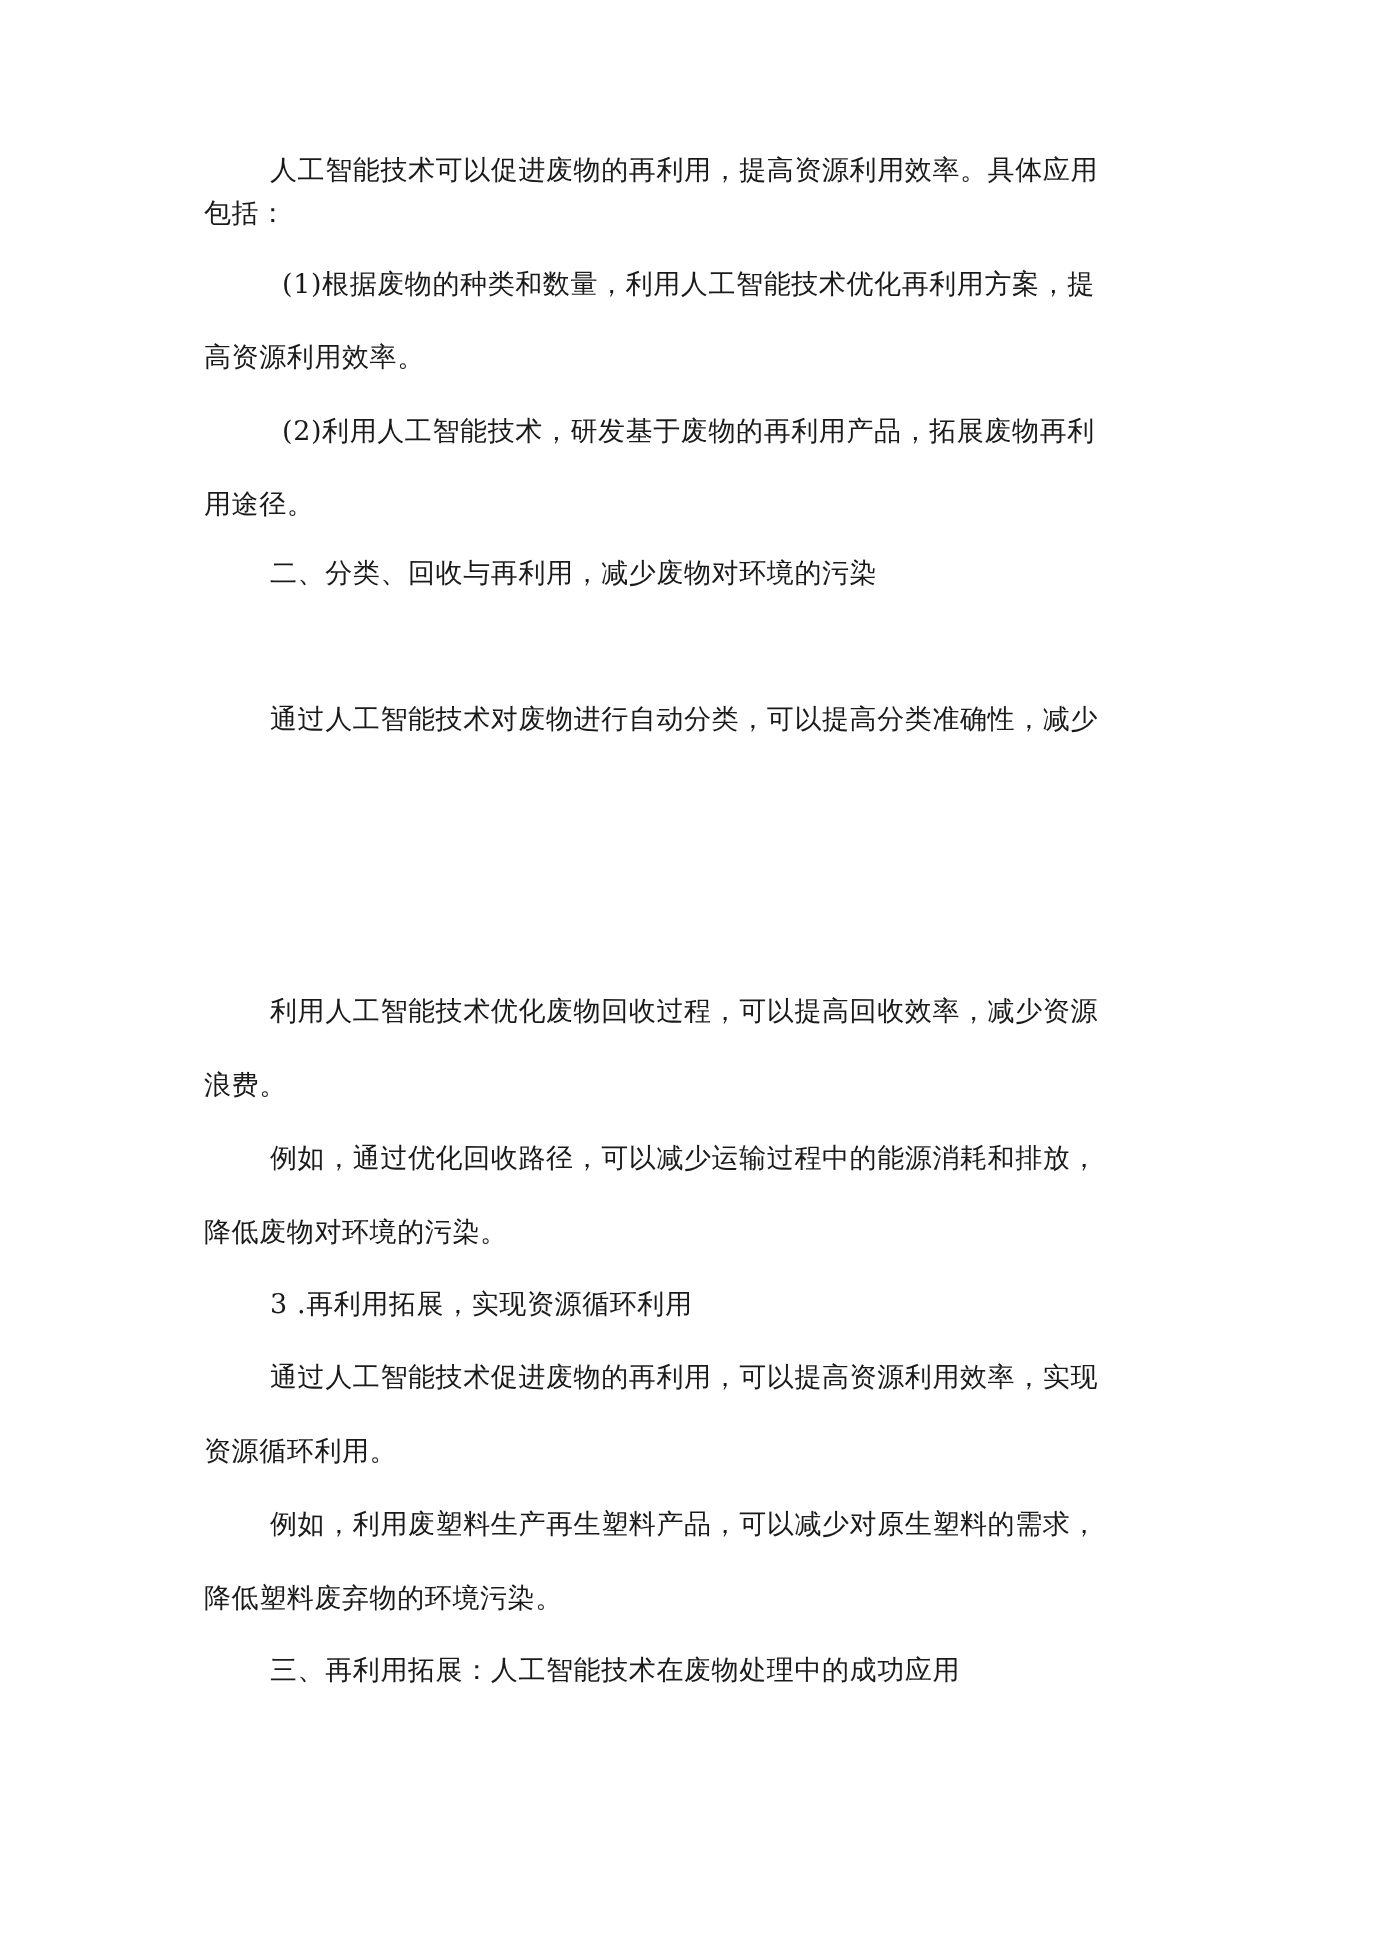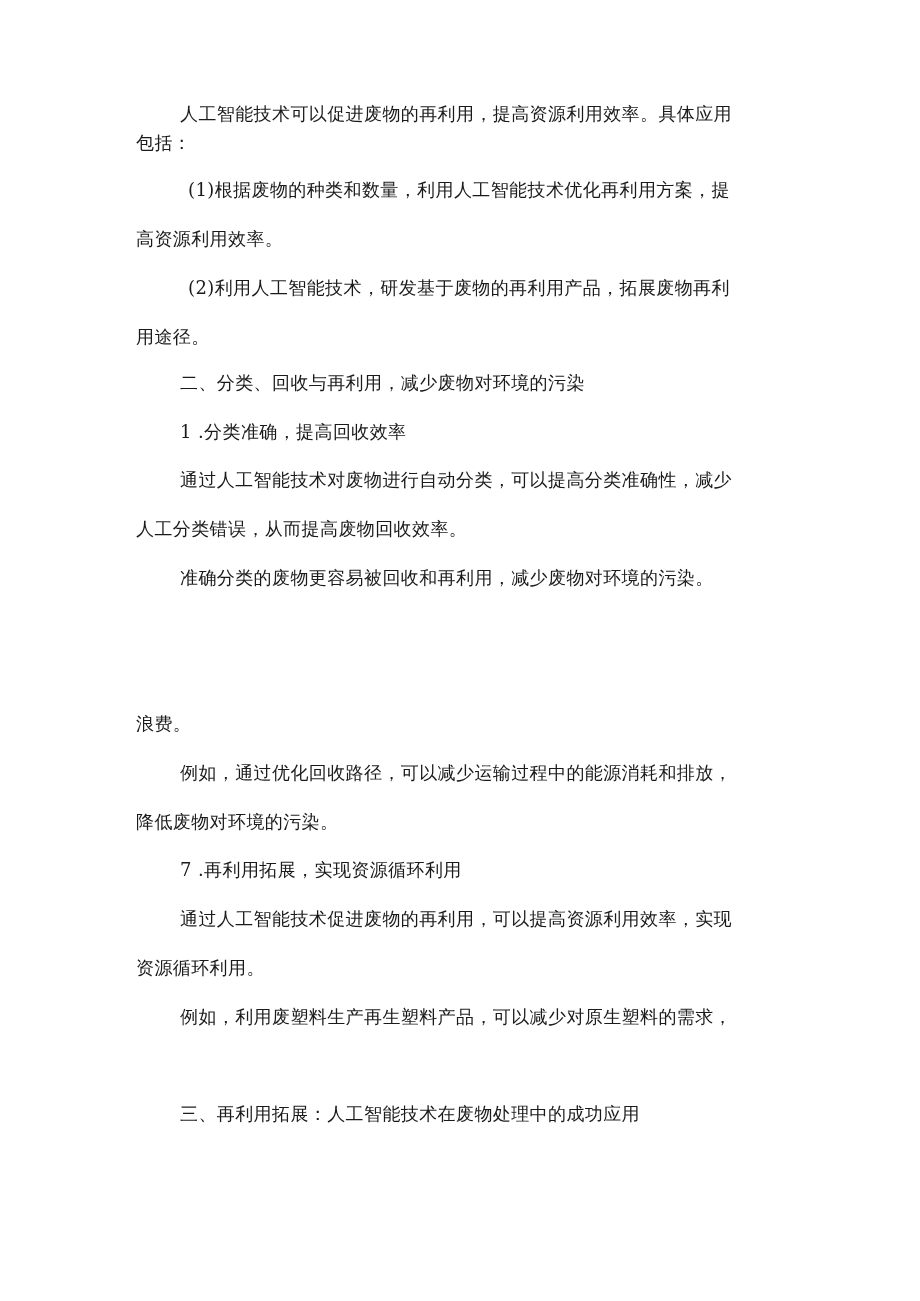--- a/index.html
+++ b/index.html
@@ -43,35 +43,34 @@
   <div class="line" style="top:131px">包括：</div>
 
   <div class="line indent-item" style="top:178px">(1)根据废物的种类和数量，利用人工智能技术优化再利用方案，提</div>
   <div class="line" style="top:227px">高资源利用效率。</div>
 
   <div class="line indent-item" style="top:276px">(2)利用人工智能技术，研发基于废物的再利用产品，拓展废物再利</div>
   <div class="line" style="top:325px">用途径。</div>
 
   <div class="line indent" style="top:371px">二、分类、回收与再利用，减少废物对环境的污染</div>
 
-  <div class="line indent" style="top:420px">1 .分类准确，提高回收效率</div>
 
   <div class="line indent" style="top:468px">通过人工智能技术对废物进行自动分类，可以提高分类准确性，减少</div>
-  <div class="line" style="top:517px">人工分类错误，从而提高废物回收效率。</div>
-
-  <div class="line indent" style="top:566px">准确分类的废物更容易被回收和再利用，减少废物对环境的污染。</div>
 
 
+
+  <div class="line indent" style="top:663px">利用人工智能技术优化废物回收过程，可以提高回收效率，减少资源</div>
   <div class="line" style="top:712px">浪费。</div>
 
   <div class="line indent" style="top:761px">例如，通过优化回收路径，可以减少运输过程中的能源消耗和排放，</div>
   <div class="line" style="top:810px">降低废物对环境的污染。</div>
 
-  <div class="line indent" style="top:858px">7 .再利用拓展，实现资源循环利用</div>
+  <div class="line indent" style="top:858px">3 .再利用拓展，实现资源循环利用</div>
 
   <div class="line indent" style="top:907px">通过人工智能技术促进废物的再利用，可以提高资源利用效率，实现</div>
   <div class="line" style="top:956px">资源循环利用。</div>
 
   <div class="line indent" style="top:1005px">例如，利用废塑料生产再生塑料产品，可以减少对原生塑料的需求，</div>
+  <div class="line" style="top:1054px">降低塑料废弃物的环境污染。</div>
 
   <div class="line indent" style="top:1102px">三、再利用拓展：人工智能技术在废物处理中的成功应用</div>
 
 </div>
 
 </body></html>

